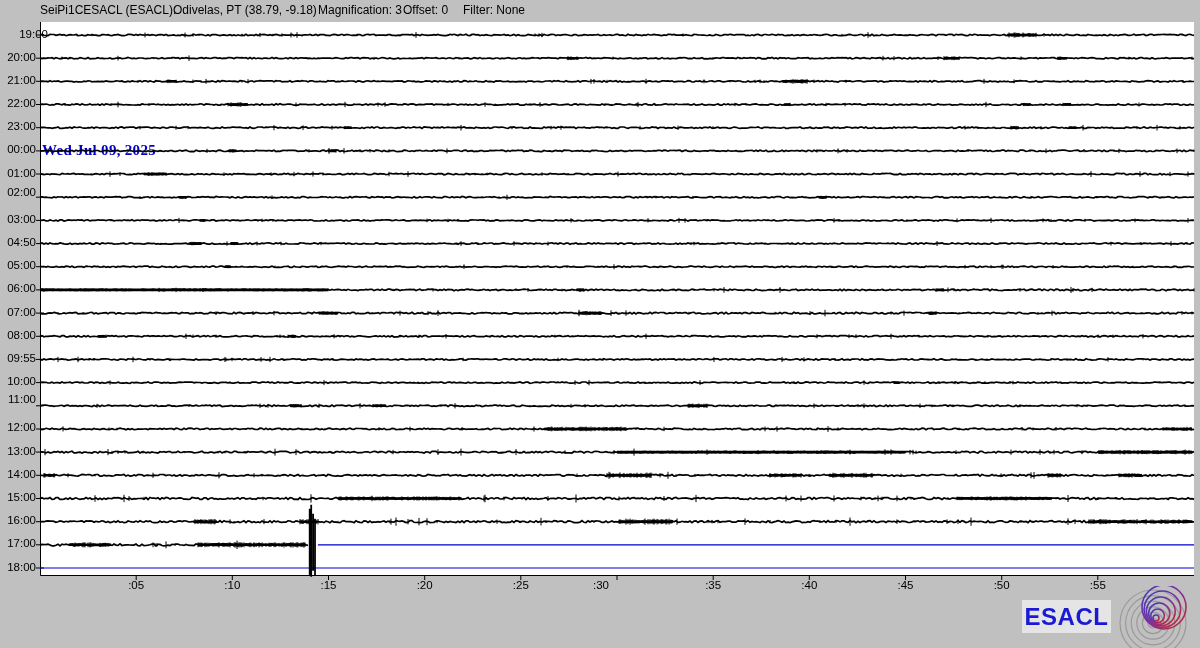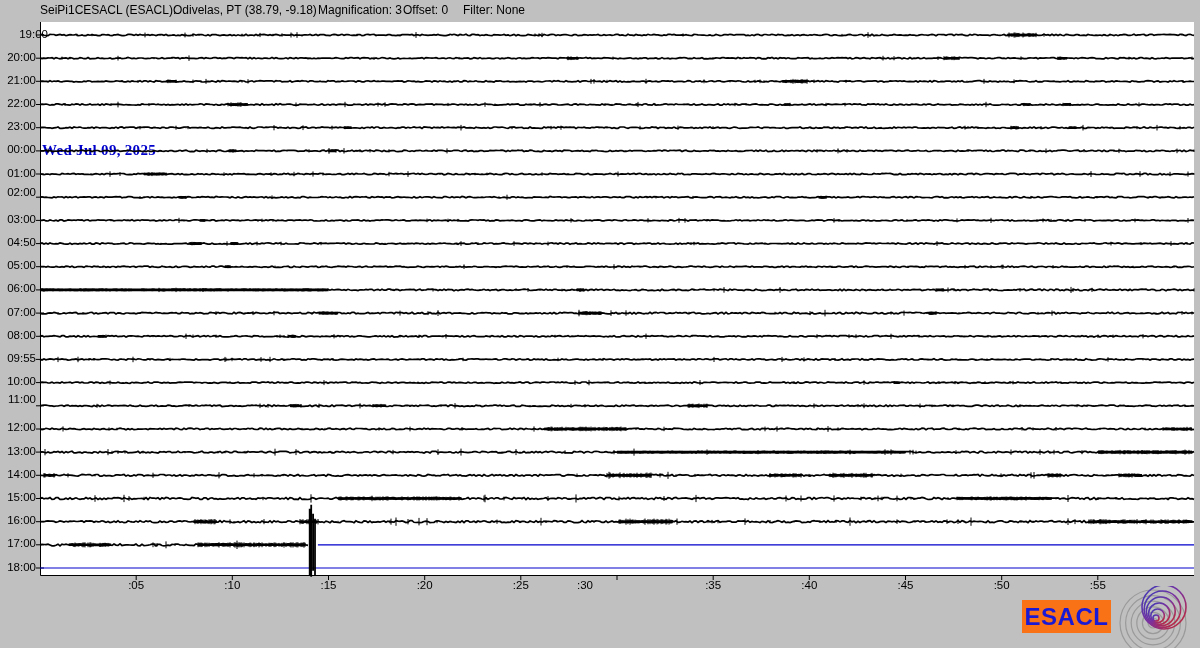--- a/index.html
+++ b/index.html
@@ -6,21 +6,21 @@
   body{width:1200px;height:648px;overflow:hidden;font-family:"Liberation Sans",sans-serif;}
   #window{position:relative;width:1200px;height:648px;background:#c0c0c0;}
   #header-bar{position:absolute;left:0;top:0;width:1200px;height:22px;}
   .hdr{position:absolute;top:3px;font-size:12px;color:#000;white-space:pre;}
   #plot-bg{position:absolute;left:40px;top:22px;width:1154px;height:553px;background:#ffffff;}
   #date-marker{position:absolute;left:42px;top:142px;font-family:"Liberation Serif",serif;
                font-weight:bold;font-size:15px;letter-spacing:.3px;}
   #trace-svg{position:absolute;left:0;top:0;width:1200px;height:648px;pointer-events:none;}
   .row-label{position:absolute;left:0;width:36px;text-align:right;font-size:11.5px;color:#000;}
   .tick-label{position:absolute;width:34px;text-align:center;font-size:11.5px;color:#000;top:579px;}
-  #esacl-badge{position:absolute;left:1022px;top:600px;width:89px;height:33px;background:#f97316;
+  #esacl-badge{position:absolute;left:1022px;top:600px;width:89px;height:33px;background:#e5e5e5;
                display:flex;align-items:center;justify-content:center;text-decoration:none;}
   #esacl-badge span{font-size:24px;font-weight:bold;letter-spacing:.5px;}
   #logo-svg{position:absolute;left:1118px;top:586px;width:82px;height:62px;}
 </style>
 </head>
 <body>
 
 <div id="window" style="background: rgb(192, 192, 192);">
 
   <div id="header-bar">
@@ -58,21 +58,21 @@
       <div class="row-label" style="top: 467.806px;">14:00</div>
       <div class="row-label" style="top: 490.98px;">15:00</div>
       <div class="row-label" style="top: 514.154px;">16:00</div>
       <div class="row-label" style="top: 537.328px;">17:00</div>
       <div class="row-label" style="top: 560.502px;">18:00</div>
       <div class="tick-label" style="left: 119.167px;">:05</div>
       <div class="tick-label" style="left: 215.333px;">:10</div>
       <div class="tick-label" style="left: 311.5px;">:15</div>
       <div class="tick-label" style="left: 407.667px;">:20</div>
       <div class="tick-label" style="left: 503.833px;">:25</div>
-      <div class="tick-label" style="left: 568px;">:30</div>
+      <div class="tick-label" style="left: 584px;">:30</div>
       <div class="tick-label" style="left: 696.167px;">:35</div>
       <div class="tick-label" style="left: 792.333px;">:40</div>
       <div class="tick-label" style="left: 888.5px;">:45</div>
       <div class="tick-label" style="left: 984.667px;">:50</div>
       <div class="tick-label" style="left: 1080.83px;">:55</div>
     </div>
 
   <svg id="trace-svg" xmlns="http://www.w3.org/2000/svg">
       <path d="M40.5 22 L40.5 575.5 L1194 575.5" stroke="#000000" stroke-width="1" fill="none"></path>
       <path d="M36 35.0 L44 35.0" stroke="#000000" stroke-width="1" fill="none"></path>

